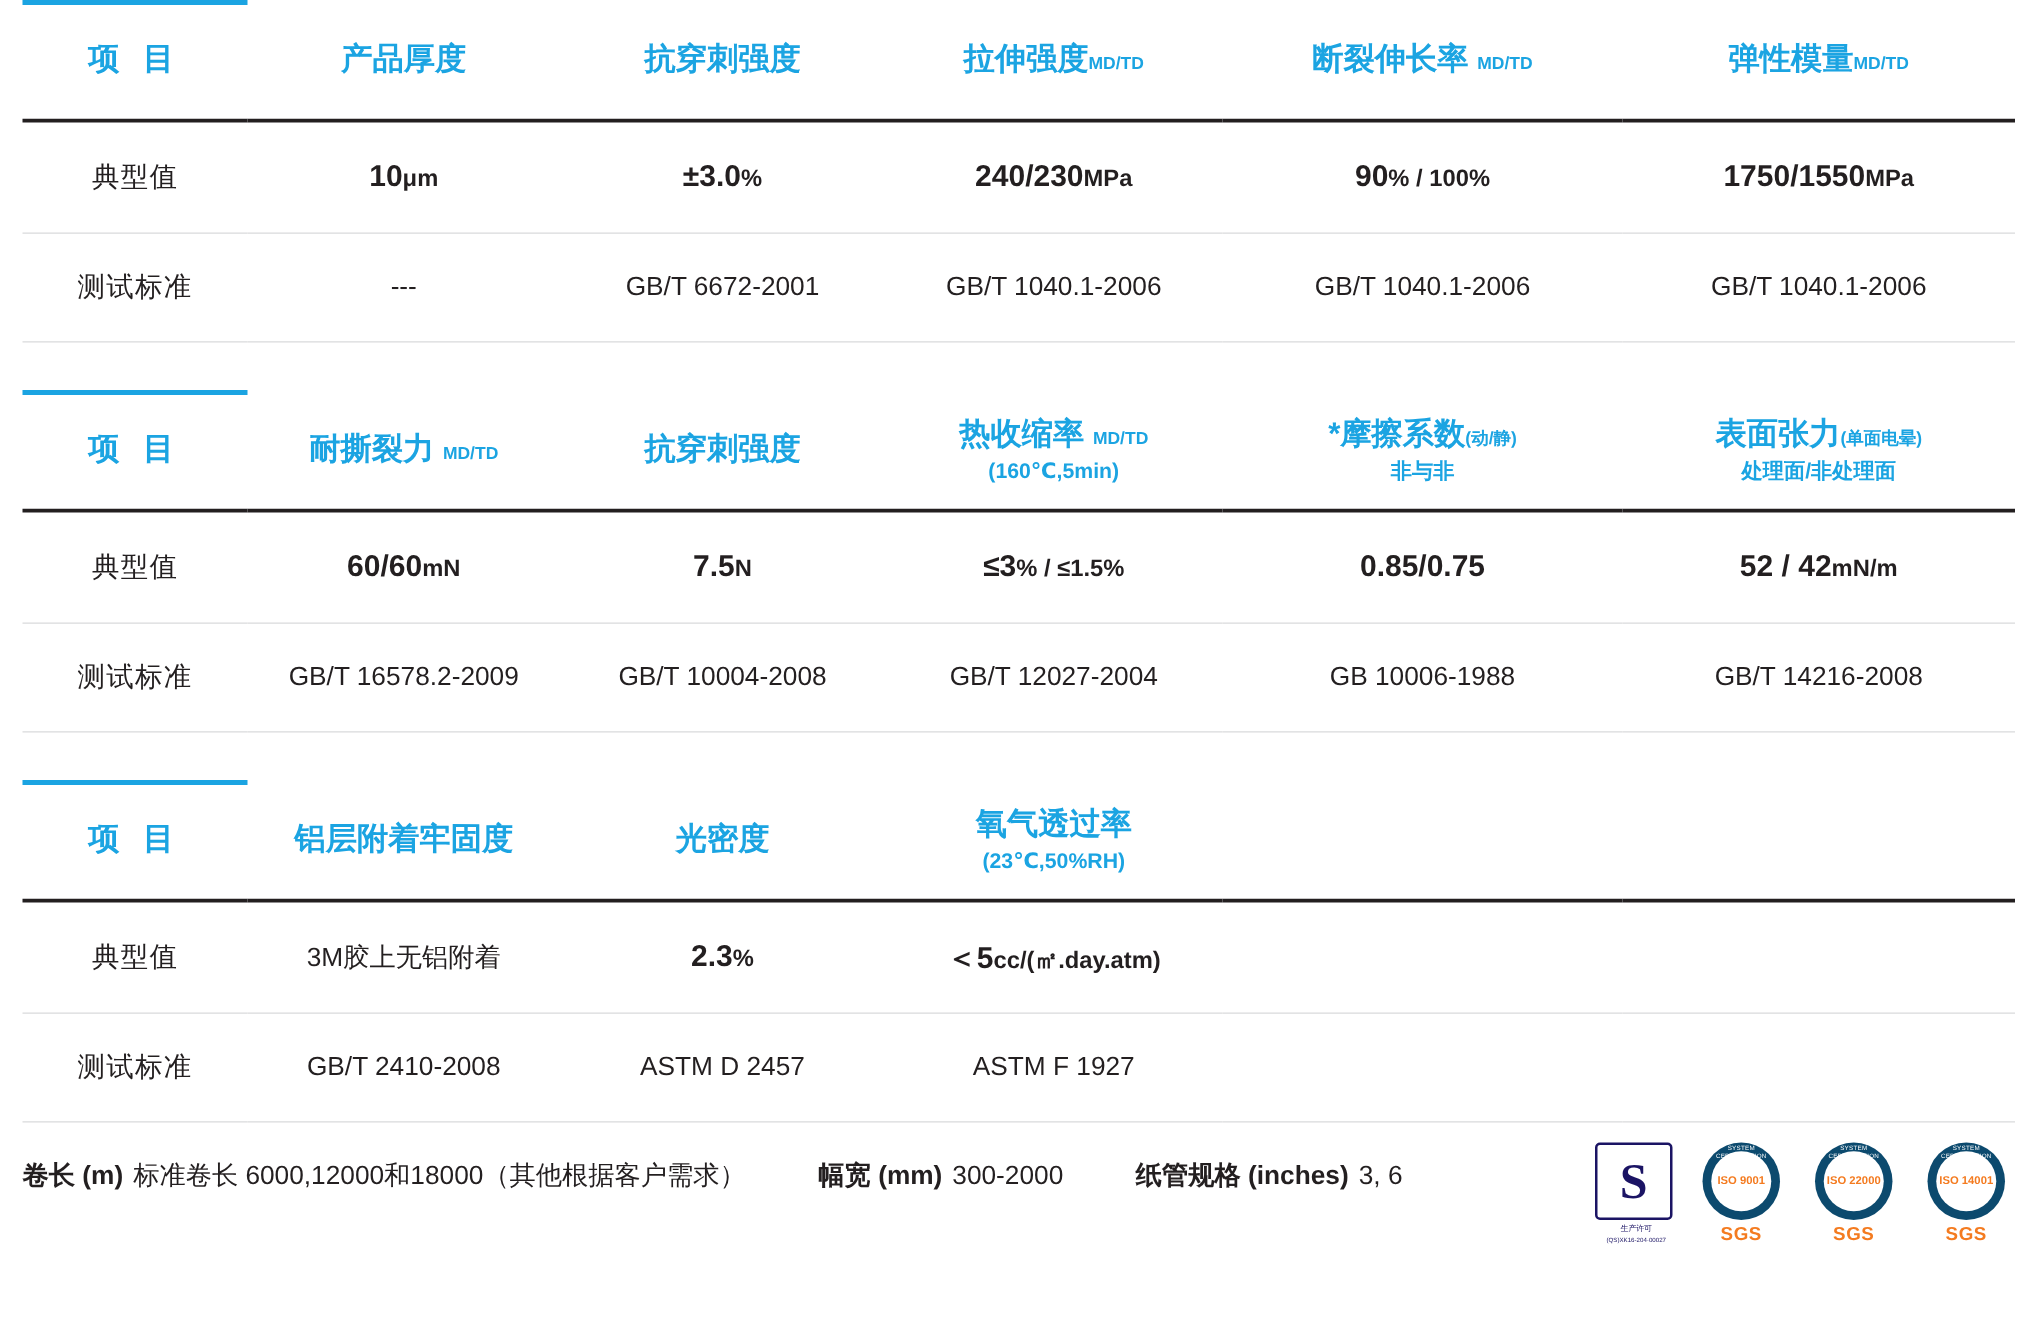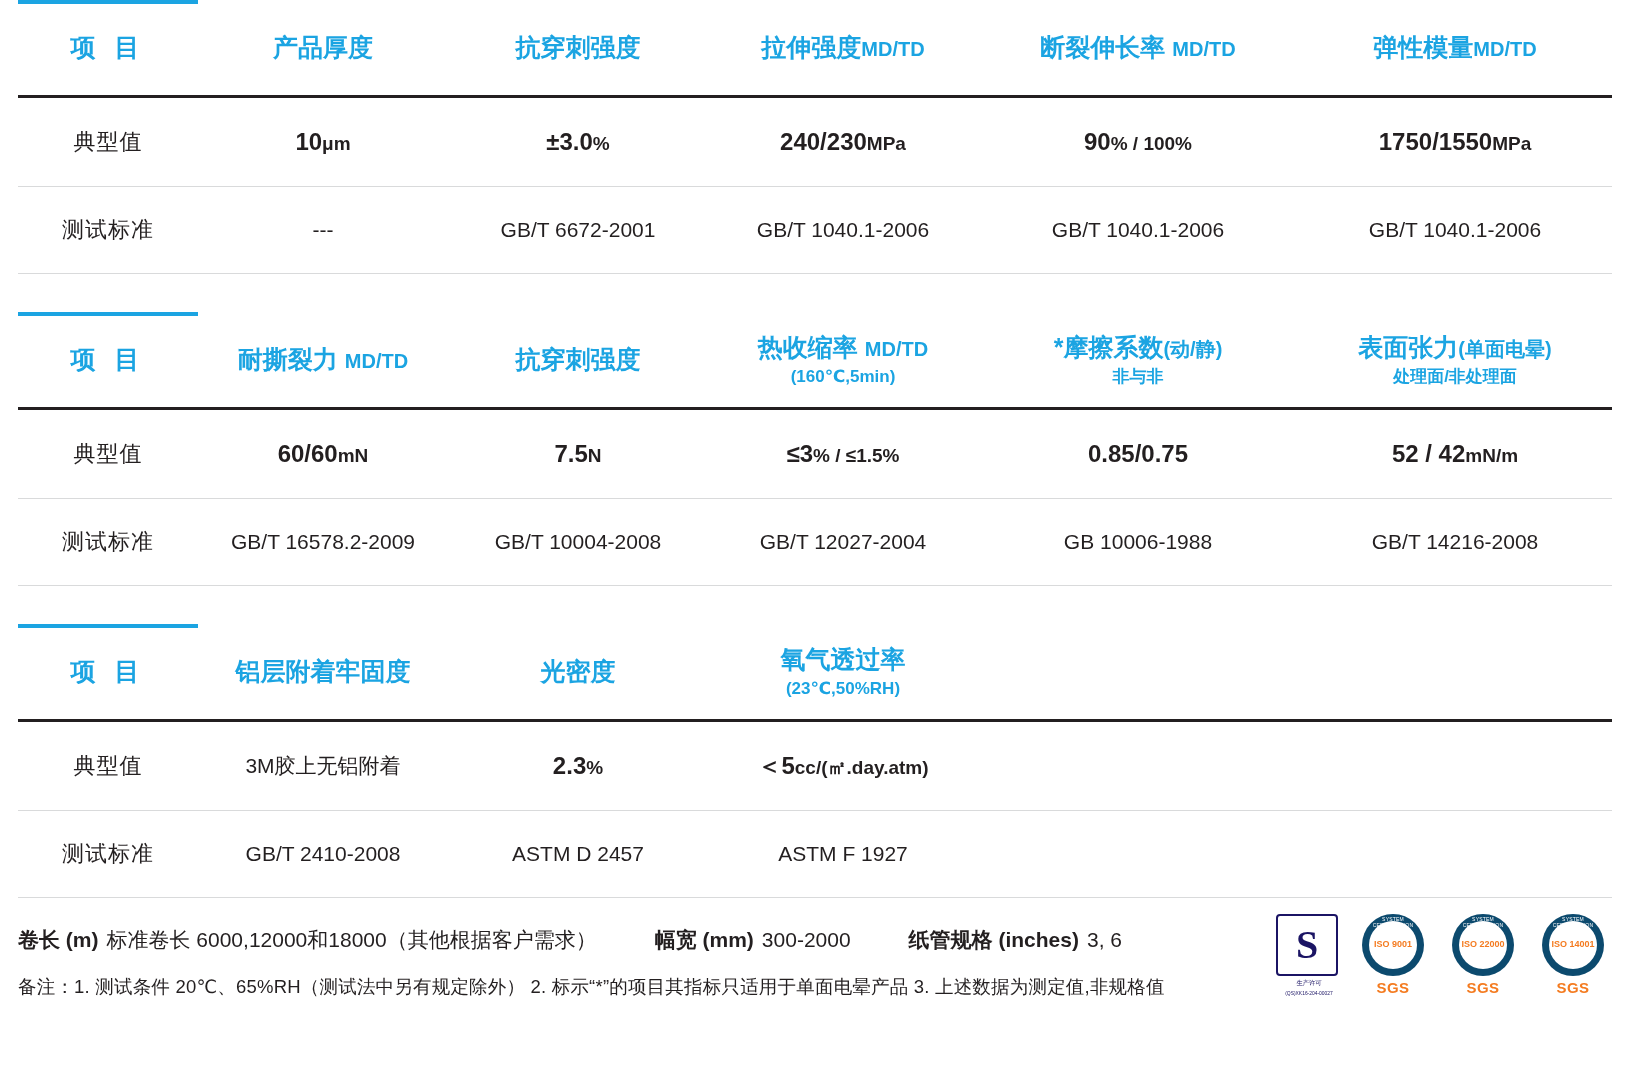--- a/index.html
+++ b/index.html
@@ -57,21 +57,21 @@
     font-size: 25px;
     border-bottom: 3px solid #231f20;
     line-height: 1.25;
   }
   tr.hdr td.first {
     border-bottom: 3px solid #231f20;
     letter-spacing: 6px;
     font-size: 25px;
   }
   tr.hdr td .sub {
-    font-size: 20px;
+    font-size: 14px;
     font-weight: bold;
   }
   tr.hdr td .sub2 {
     display: block;
     font-size: 17px;
     font-weight: bold;
     margin-top: 2px;
   }
 
   
@@ -372,21 +372,20 @@
     <div class="foot-line1">
       <span class="lbl">卷长 (m)</span>
       <span class="val">标准卷长 6000,12000和18000（其他根据客户需求）</span>
       <span class="gap"></span>
       <span class="lbl">幅宽 (mm)</span>
       <span class="val">300-2000</span>
       <span class="gap"></span>
       <span class="lbl">纸管规格 (inches)</span>
       <span class="val">3, 6</span>
     </div>
-    <div class="foot-line2">备注：1. 测试条件 20℃、65%RH（测试法中另有规定除外） 2. 标示“*”的项目其指标只适用于单面电晕产品   3. 上述数据为测定值,非规格值</div>
 
     <div class="cert-row">
       <div class="cert-s">
         <div class="sbox">
           <span class="sglyph">S</span>
         </div>
         <div class="stxt">生产许可</div>
         <div class="scode">(QS)XK16-204-00027</div>
       </div>
 

